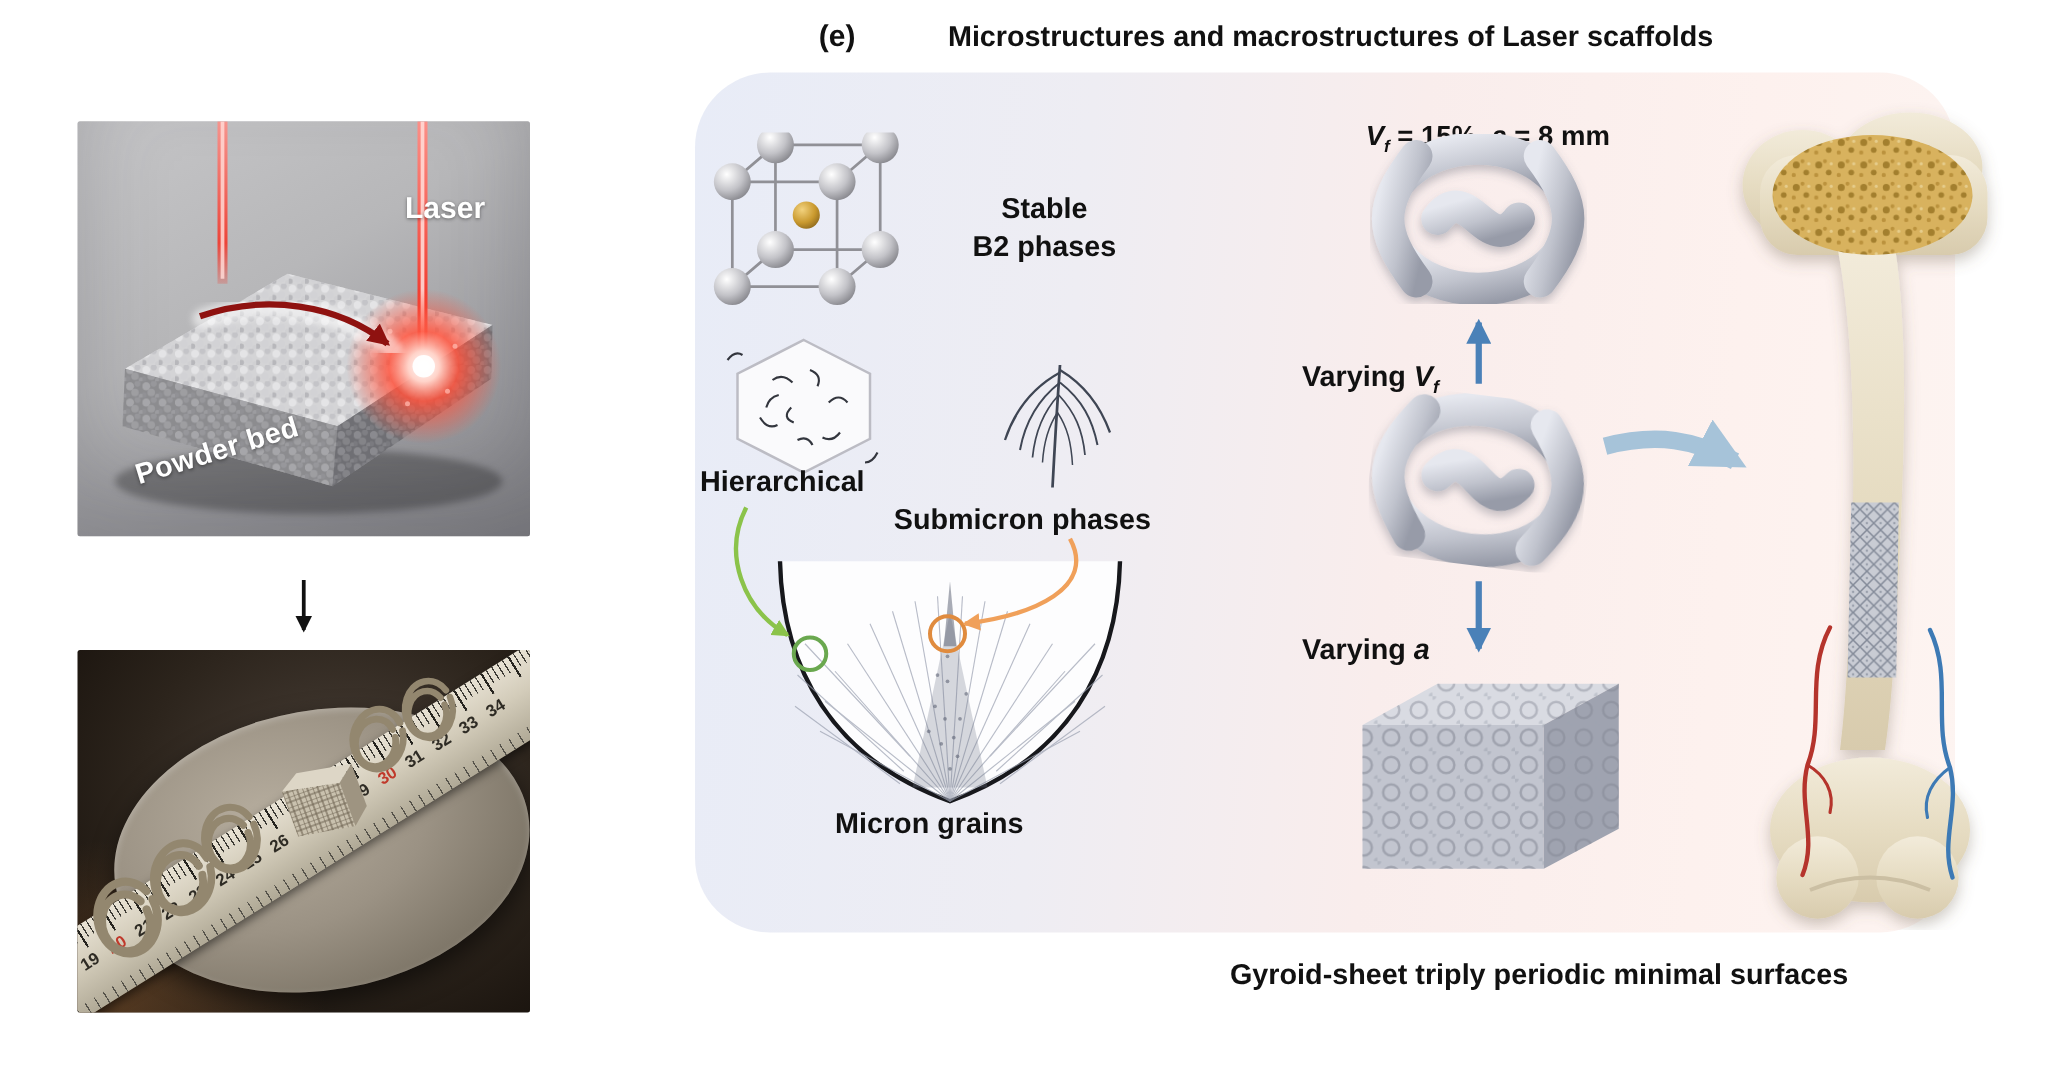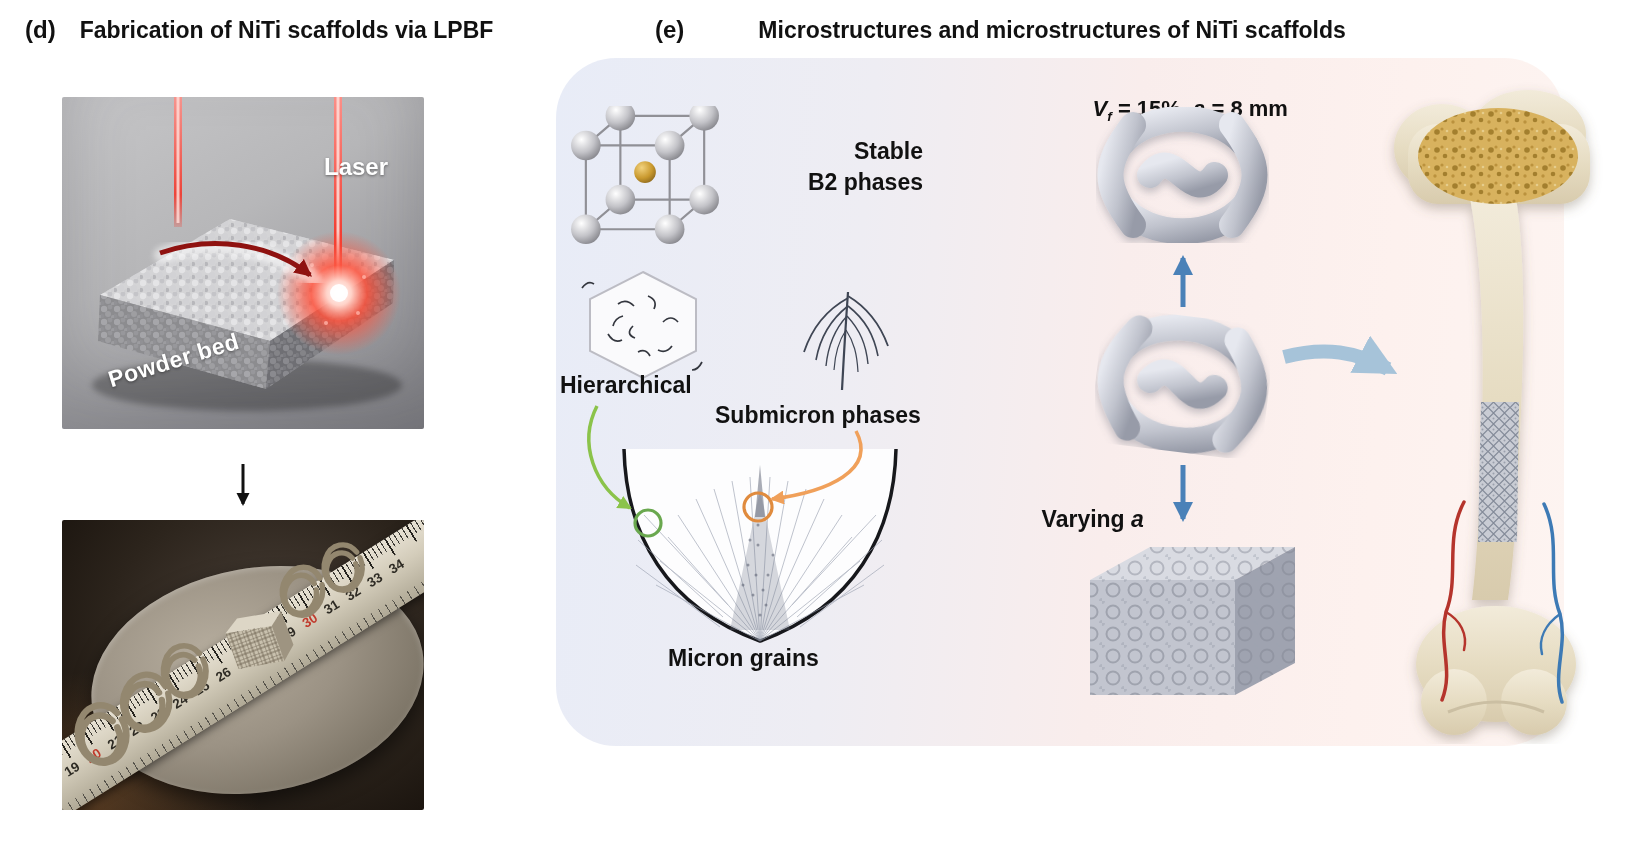--- a/index.html
+++ b/index.html
@@ -47,23 +47,20 @@
   
   .blob{left:556px;top:58px;width:1008px;height:688px;border-radius:60px;
         background:linear-gradient(95deg,#e8ecf7 0%,#eeedf3 30%,#f9edec 55%,#fdf1ee 80%,#fdf4f1 100%);}
   .overlay{left:0;top:0;pointer-events:none;}
 </style>
 </head>
 <body>
 
 <div class="stage">
 
-  <div class="abs" style="left:25px;top:16px;">
-    <span class="plabel">(d)</span><span class="ptitle">Fabrication of NiTi scaffolds via LPBF</span>
-  </div>
 
   <div class="abs lpbf">
     <svg width="362" height="362" viewBox="0 0 362 362">
       <defs>
         <pattern id="pGrain" width="13" height="13" patternUnits="userSpaceOnUse">
           <circle cx="3" cy="4" r="3.2" fill="#e6e6e8"></circle>
           <circle cx="9" cy="2" r="2.4" fill="#c2c2c6"></circle>
           <circle cx="7" cy="9" r="3" fill="#d2d2d5"></circle>
           <circle cx="1" cy="11" r="2.2" fill="#b4b4b8"></circle>
           <circle cx="12" cy="12" r="2" fill="#cfcfd2"></circle>
@@ -168,21 +165,21 @@
       </g>
       <g transform="translate(160,104) rotate(-20)">
         <polygon points="0,10 16,0 60,8 46,19" fill="#ddd6c6"></polygon>
         <polygon points="0,10 46,19 46,56 0,48" fill="url(#latPat)"></polygon>
         <polygon points="46,19 60,8 60,44 46,56" fill="#9e9481"></polygon>
       </g>
     </svg>
   </div>
 
   <div class="abs" style="left:655px;top:16px;">
-    <span class="plabel">(e)</span><span class="ptitle" style="margin-left:74px;">Microstructures and microstructures of NiTi scaffolds</span>
+    <span class="plabel">(e)</span><span class="ptitle" style="margin-left:74px;">Microstructures and macrostructures of Laser scaffolds</span>
   </div>
 
   <div class="abs blob"></div>
 
   <svg class="abs" style="left:570px;top:106px;" width="152" height="140" viewBox="0 0 152 142">
     <defs>
       <radialGradient id="b2s" cx=".35" cy=".3" r=".8">
         <stop offset="0" stop-color="#ffffff"></stop>
           <stop offset=".55" stop-color="#c3c3c8"></stop>
           <stop offset="1" stop-color="#7e7e84"></stop>
@@ -206,21 +203,21 @@
     </g>
     <circle cx="75" cy="67" r="11" fill="url(#b2g)"></circle>
     <g fill="url(#b2s)">
       <circle cx="15" cy="40" r="15"></circle>
         <circle cx="100" cy="40" r="15"></circle>
       <circle cx="100" cy="125" r="15"></circle>
         <circle cx="15" cy="125" r="15"></circle>
     </g>
   </svg>
 
-  <div class="abs" style="left:748px;top:136px;width:175px;text-align:right;line-height:1.35;">
+  <div class="abs" style="left:748px;top:151px;width:175px;text-align:center;line-height:1.35;">
     <div class="lbl">Stable</div>
     <div class="lbl">B2 phases</div>
   </div>
 
   <svg class="abs" style="left:578px;top:266px;" width="130" height="118" viewBox="0 0 130 118">
     <polygon points="65,6 118,33 118,85 65,112 12,85 12,33" fill="#fafafc" stroke="#bcbcc4" stroke-width="2"></polygon>
     <g stroke="#33363e" stroke-width="1.7" fill="none">
       <path d="M40,38 q8,-6 16,2"></path>
         <path d="M70,30 q10,4 6,13"></path>
       <path d="M55,60 q-8,8 2,12"></path>
@@ -316,20 +313,23 @@
         <path d="M25,45 C55,10 120,10 150,45"></path>
         <path d="M25,105 C55,140 120,140 150,105"></path>
         <path d="M38,25 C8,65 8,85 38,125"></path>
         <path d="M137,25 C167,65 167,85 137,125"></path>
         <path d="M55,75 C80,42 95,108 120,75"></path>
       </g>
     </defs>
     <use href="#gyroidCell" filter="url(#gysh)"></use>
   </svg>
 
+  <div class="abs lbl" style="left:1016px;top:261px;">
+    <span>Varying </span><i>V</i><sub><i>f</i></sub>
+  </div>
 
   <svg class="abs" style="left:1095px;top:308px;" width="175" height="150" viewBox="0 0 175 148">
     <use href="#gyroidCell" filter="url(#gysh)" transform="rotate(7 87 74)"></use>
   </svg>
 
   <div class="abs lbl" style="left:1016px;top:479px;">
     <span>Varying </span><i>a</i>
   </div>
 
   <svg class="abs" style="left:1080px;top:535px;" width="225" height="170" viewBox="0 0 225 170">
@@ -345,20 +345,21 @@
       <polygon points="10,45 70,12 215,12 155,45" fill="#d9dbe2"></polygon>
       <polygon points="10,45 70,12 215,12 155,45" fill="url(#cellPat)" opacity=".8"></polygon>
       <polygon points="10,45 155,45 155,160 10,160" fill="#c2c5cf"></polygon>
       <polygon points="10,45 155,45 155,160 10,160" fill="url(#cellPat)"></polygon>
       <polygon points="155,45 215,12 215,128 155,160" fill="#9fa3b0"></polygon>
       <polygon points="155,45 215,12 215,128 155,160" fill="url(#cellPat)" opacity=".9"></polygon>
     </g>
   </svg>
 
 
+  <div class="abs lbl" style="left:984px;top:766px;">Gyroid-sheet triply periodic minimal surfaces</div>
 
   <svg class="abs" style="left:1378px;top:72px;" width="248" height="672" viewBox="0 0 248 672">
     <defs>
       <linearGradient id="boneGrad" x1="0" y1="0" x2="0" y2="1">
         <stop offset="0" stop-color="#f2ebda"></stop>
           <stop offset=".5" stop-color="#e6dcc2"></stop>
           <stop offset="1" stop-color="#d8cbad"></stop>
       </linearGradient>
       <pattern id="spongyPat" width="18" height="18" patternUnits="userSpaceOnUse">
         <rect width="18" height="18" fill="#d8b25e"></rect>

